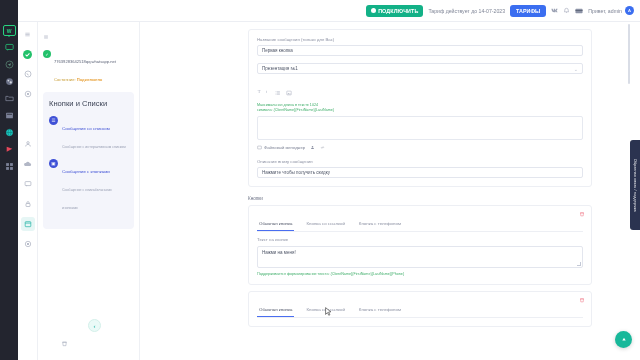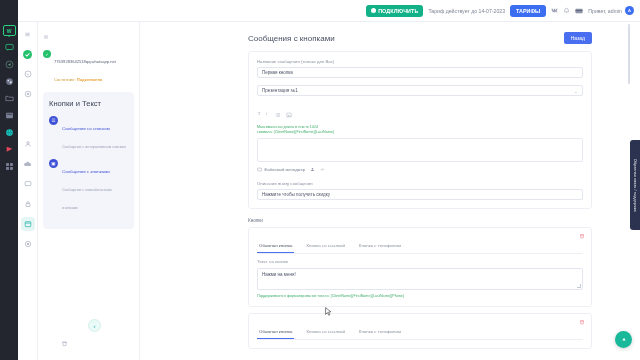--- a/index.html
+++ b/index.html
@@ -401,21 +401,21 @@
       <span class="acct-txt">
         <span class="acct-id">77639283642518qq.whatsapp.net</span>
         <span class="acct-status">
           <span>Состояние:</span>
           <b>Подключено</b>
         </span>
       </span>
     </div>
 
     <div class="card-lists">
-      <div class="card-title">Кнопки и Текст</div>
+      <div class="card-title">Кнопки и Списки</div>
 
       <div class="list-item">
         <span class="li-ic">☰</span>
         <span>
           <span class="li-tt">Сообщение со списком</span><br>
           <span class="li-sub">Сообщение с интерактивным списком</span>
         </span>
       </div>
 
       <div class="list-item">
@@ -432,24 +432,20 @@
           <path d="M4 5h8l-.8 8H4.8z" fill="none" stroke="#9aa1b4" stroke-width="1.2"></path>
           <line x1="3" y1="5" x2="13" y2="5" stroke="#9aa1b4" stroke-width="1.2"></line>
         </svg>
     </div>
   </div>
 
   <div class="collapse-btn">‹</div>
 
   <div class="main">
 
-    <div class="page-head">
-      <div class="page-title">Сообщения с кнопками</div>
-      <div class="btn-back">Назад</div>
-    </div>
 
     <div class="form-card">
       <div class="fld-label">Название сообщения (только для Вас)</div>
       <div class="fld-input">Первая кнопка</div>
 
       <div class="fld-select">
         <span>Презентация №1</span>
         <span class="sel-caret">⌄</span>
       </div>
 

